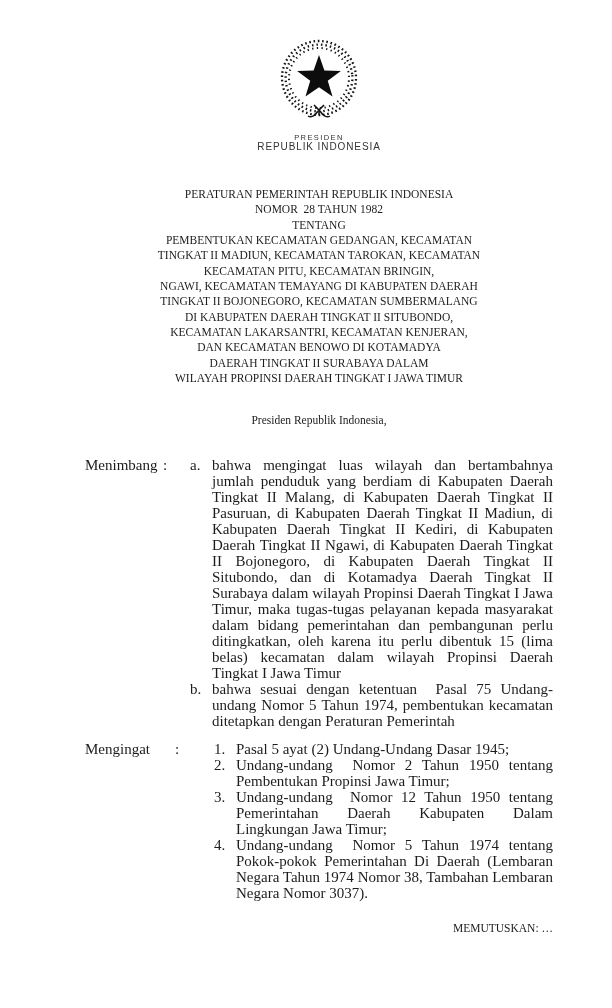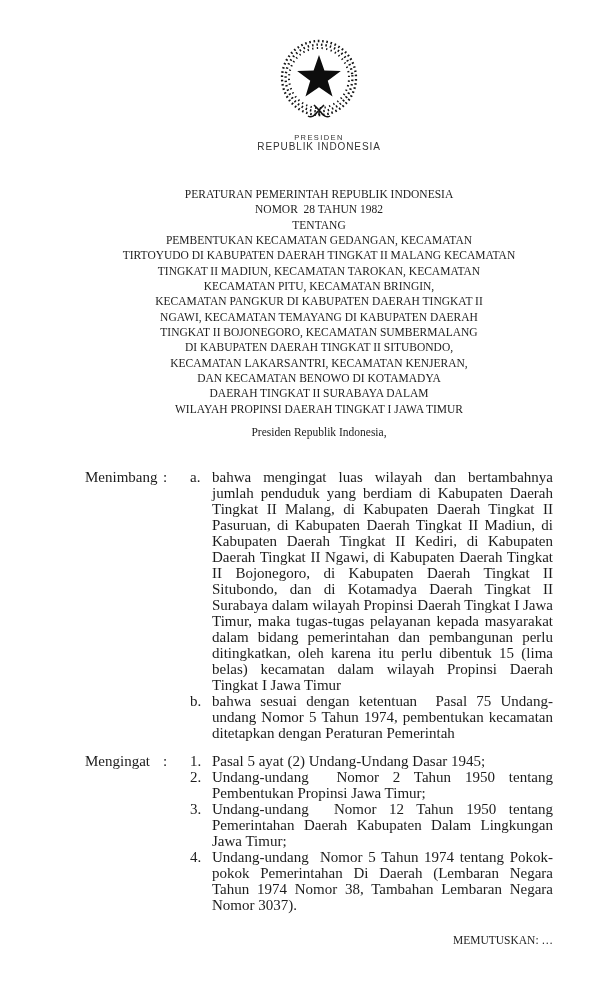--- a/index.html
+++ b/index.html
@@ -38,31 +38,31 @@
     line-height: 9px;
   }
   .title-block {
     margin-top: 36px;
     font-size: 11.5px;
     line-height: 15.35px;
     text-align: center;
   }
   .salutation {
     text-align: center;
-    margin-top: 7px;
+    margin-top: 26px;
     font-size: 11.5px;
     line-height: 16px;
   }
   .preamble-row {
     display: flex;
     font-size: 15px;
     line-height: 16px;
   }
   .row-menimbang { margin-top: 29px; }
-  .row-mengingat { margin-top: 12px; }
+  .row-mengingat { margin-top: 12px; gap: 12px; }
   .row-label { width: 78px; flex-shrink: 0; }
   .row-colon { width: 27px; flex-shrink: 0; }
   .row-items { flex: 1; }
   .preamble-item { display: flex; }
   .item-marker { width: 22px; flex-shrink: 0; }
   .item-text { flex: 1; text-align: justify; text-justify: inter-word; }
   .memutuskan {
     margin-top: 19px;
     font-size: 11.5px;
     line-height: 16px;
@@ -93,30 +93,28 @@
     <div class="title-block">
 
         <div class="title-line">PERATURAN PEMERINTAH REPUBLIK INDONESIA</div>
 
         <div class="title-line">NOMOR&nbsp; 28 TAHUN 1982</div>
 
         <div class="title-line">TENTANG</div>
 
         <div class="title-line">PEMBENTUKAN KECAMATAN GEDANGAN, KECAMATAN</div>
 
-        <div class="title-line">TIRTOYUDO DI KABUPATEN DAERAH TINGKAT II MALANG KECAMATAN</div>
 
 
 
         <div class="title-line">TINGKAT II MADIUN, KECAMATAN TAROKAN, KECAMATAN</div>
 
 
         <div class="title-line">KECAMATAN PITU, KECAMATAN BRINGIN,</div>
 
-        <div class="title-line">KECAMATAN PANGKUR DI KABUPATEN DAERAH TINGKAT II</div>
 
         <div class="title-line">NGAWI, KECAMATAN TEMAYANG DI KABUPATEN DAERAH</div>
 
         <div class="title-line">TINGKAT II BOJONEGORO, KECAMATAN SUMBERMALANG</div>
 
         <div class="title-line">DI KABUPATEN DAERAH TINGKAT II SITUBONDO,</div>
 
         <div class="title-line">KECAMATAN LAKARSANTRI, KECAMATAN KENJERAN,</div>
 
         <div class="title-line">DAN KECAMATAN BENOWO DI KOTAMADYA</div>

